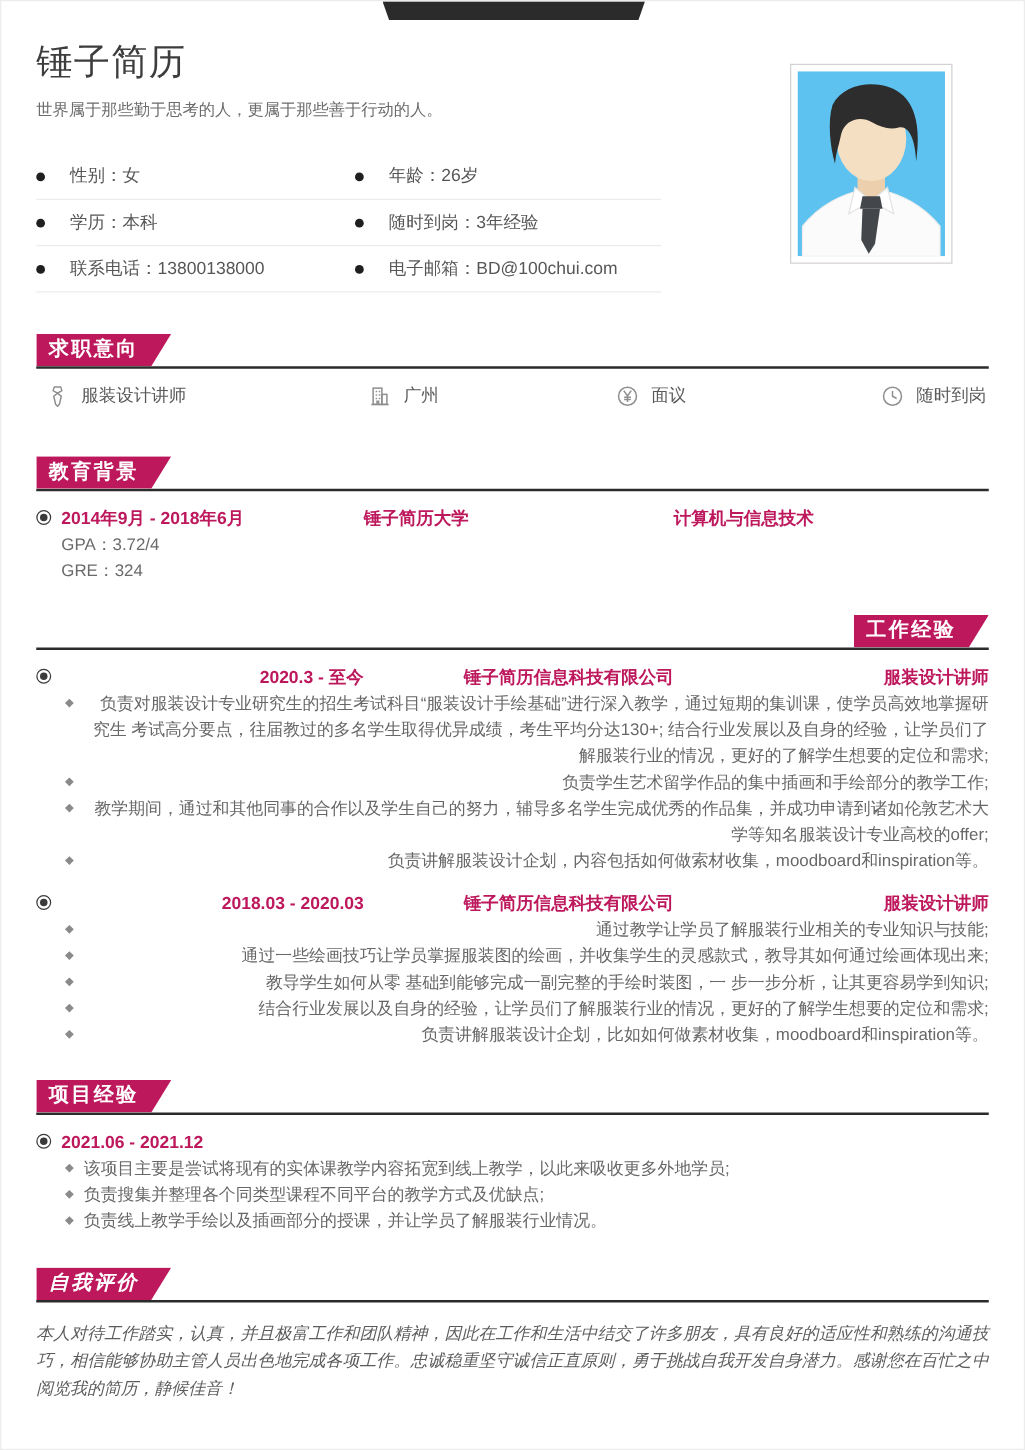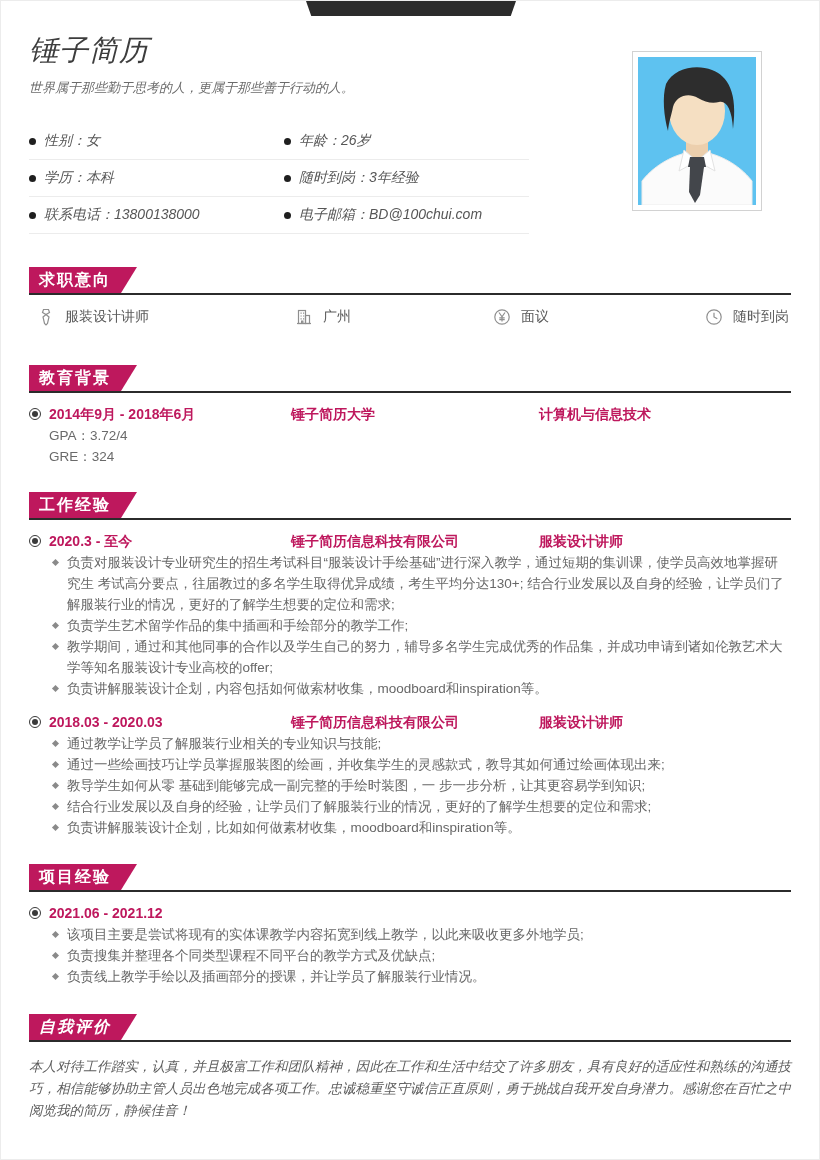--- a/index.html
+++ b/index.html
@@ -7,28 +7,28 @@
   body { font-family:"Liberation Sans","DejaVu Sans",sans-serif; }
   .page { position:relative; width:820px; height:1160px; background:#fff; overflow:hidden;
           border:1px solid #ececec; }
   .content { padding:0 28px; }
 
   
   .top-ribbon { position:absolute; left:305px; top:0; width:210px; height:15px; background:#2b2b2b;
                 clip-path:polygon(0 0,100% 0,97.5% 100%,2.5% 100%); }
 
   
-  .header { position:relative; padding-top:32px;font-style:italic; }
+  .header { position:relative; padding-top:32px; }
   .title { font-size:29px; line-height:34px; font-weight:500; color:#3d3d3d; letter-spacing:1px; }
   .motto { margin-top:12px; font-size:13px; line-height:18px; color:#6b6b6b; }
 
   .info-grid { margin-top:26px; width:500px; }
   .info-row { display:grid; grid-template-columns:255px 245px; height:37px; align-items:center;
               border-bottom:1px solid #ececec; }
-  .info-cell { display:flex; align-items:center; gap:8px; font-size:14px; color:#565656; }
+  .info-cell { display:flex; align-items:center; gap:20px; font-size:14px; color:#565656; }
   .dot { width:7px; height:7px; border-radius:50%; background:#1f1f1f; flex:0 0 auto; }
 
   .photo { position:absolute; left:631px; top:50px; width:130px; height:160px; background:#fff;
            border:1px solid #d2d2d2; padding:5px; }
   .photo svg { display:block; }
 
   
   .section { margin-top:32px; }
   .sec-header { border-bottom:2px solid #2b2b2b; }
   .sec-flag { display:inline-block; background:#be185d; color:#fff; font-size:16px; font-weight:bold;
@@ -47,21 +47,21 @@
   .eye-icon { position:absolute; left:0; top:4px; width:12px; height:12px;
               border:1.5px solid #3a3a3a; border-radius:50%; }
   .eye-icon::after { content:''; position:absolute; inset:2px; border-radius:50%; background:#3a3a3a; }
   .sub-line { padding-left:20px; font-size:13.5px; line-height:21px; color:#6a6a6a; }
 
   ul.bullets { list-style:none; }
   ul.bullets li { position:relative; padding-left:38px; font-size:13.5px; line-height:21px; color:#676767; }
   ul.bullets li::before { content:''; position:absolute; left:24px; top:8px; width:5px; height:5px;
                           background:#8a8a8a; transform:rotate(45deg); }
   .job + .job { margin-top:13px; }
-  .sec3 { margin-top:25px; }
+  .sec3 { margin-top:25px;text-align:right; }
   .sec4 { margin-top:26px; }
   .sec5 { margin-top:27px;font-style:italic; }
   .sec2 { margin-top:28px; }
   .sec1 { margin-top:33px; }
 
   .eval-text { margin-top:14px; font-size:13.5px; line-height:22px; color:#5c5c5c; text-align:justify; }
   .icon { color:#8f8f8f; }
 </style>
 </head>
 <body>

